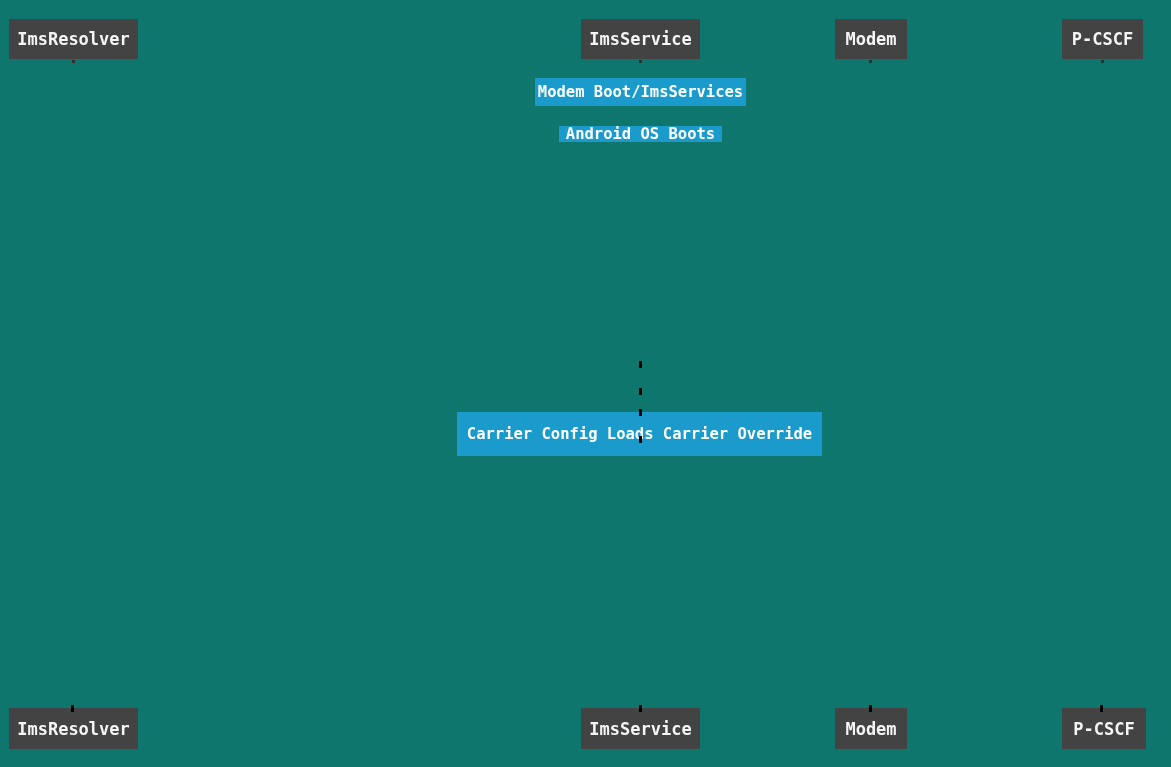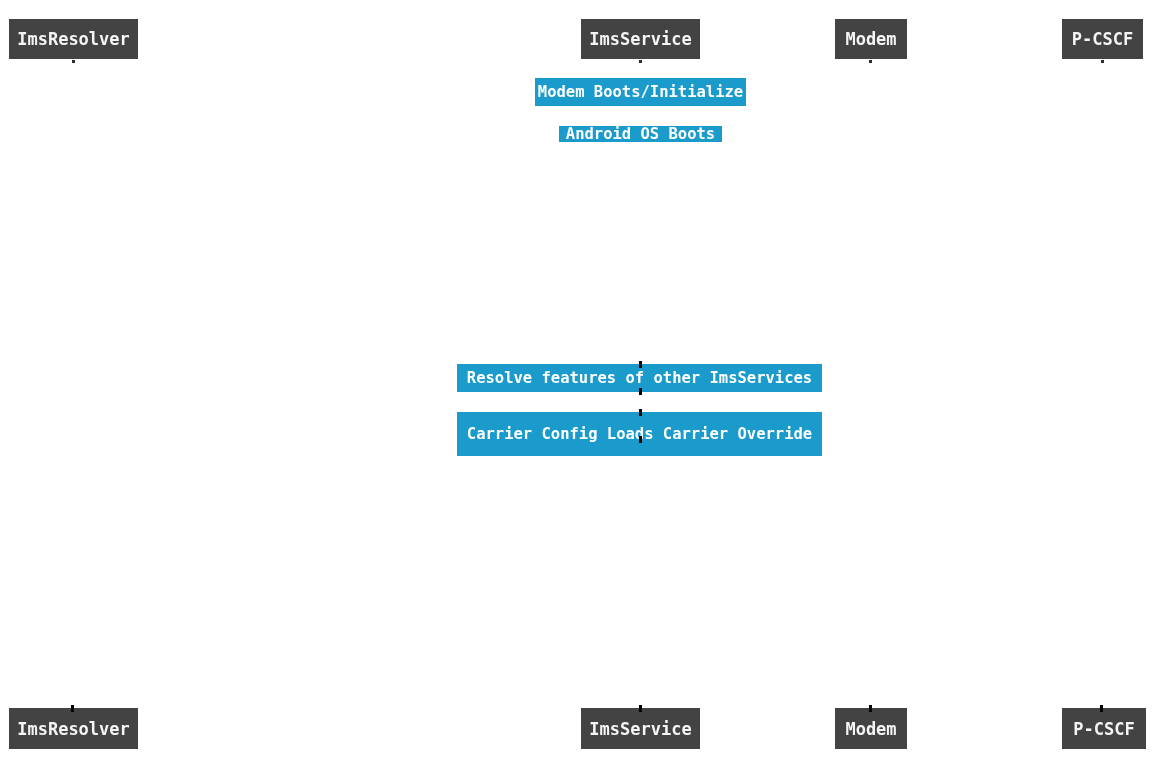--- a/index.html
+++ b/index.html
@@ -4,21 +4,21 @@
 <style>
   html, body {
     margin: 0;
     padding: 0;
     background: #000000;
   }
   .stage {
     position: relative;
     width: 1171px;
     height: 767px;
-    background: #ffffff;
+    background: #0f766e;
     overflow: hidden;
     font-family: "DejaVu Sans Mono", "Liberation Mono", monospace;
   }
   .actor {
     position: absolute;
     background: #434343;
     display: flex;
     align-items: center;
     justify-content: center;
     box-sizing: border-box;
@@ -75,27 +75,24 @@
   <div class="actor" style="left:1062px; top:19px; width:81px; height:40px;">
     <span>P-CSCF</span>
   </div>
 
   <div class="dot" style="left:72px;  top:60px;"></div>
   <div class="dot" style="left:639px; top:60px;"></div>
   <div class="dot" style="left:869px; top:60px;"></div>
   <div class="dot" style="left:1101px;top:60px;"></div>
 
   <div class="note" style="left:535px; top:78px; width:211px; height:28px;">
-    <span>Modem Boots/Initialize</span>
+    <span>Modem Boot/ImsServices</span>
   </div>
   <div class="note" style="left:559px; top:126px; width:163px; height:16px;">
     <span>Android OS Boots</span>
-  </div>
-  <div class="note" style="left:457px; top:364px; width:365px; height:28px;">
-    <span>Resolve features of other ImsServices</span>
   </div>
   <div class="note" style="left:457px; top:412px; width:365px; height:44px;">
     <span>Carrier Config Loads Carrier Override</span>
   </div>
 
   <div class="tick" style="left:639px; top:361px;"></div>
   <div class="tick" style="left:639px; top:388px;"></div>
   <div class="tick" style="left:639px; top:409px;"></div>
   <div class="tick" style="left:639px; top:436px;"></div>
 

